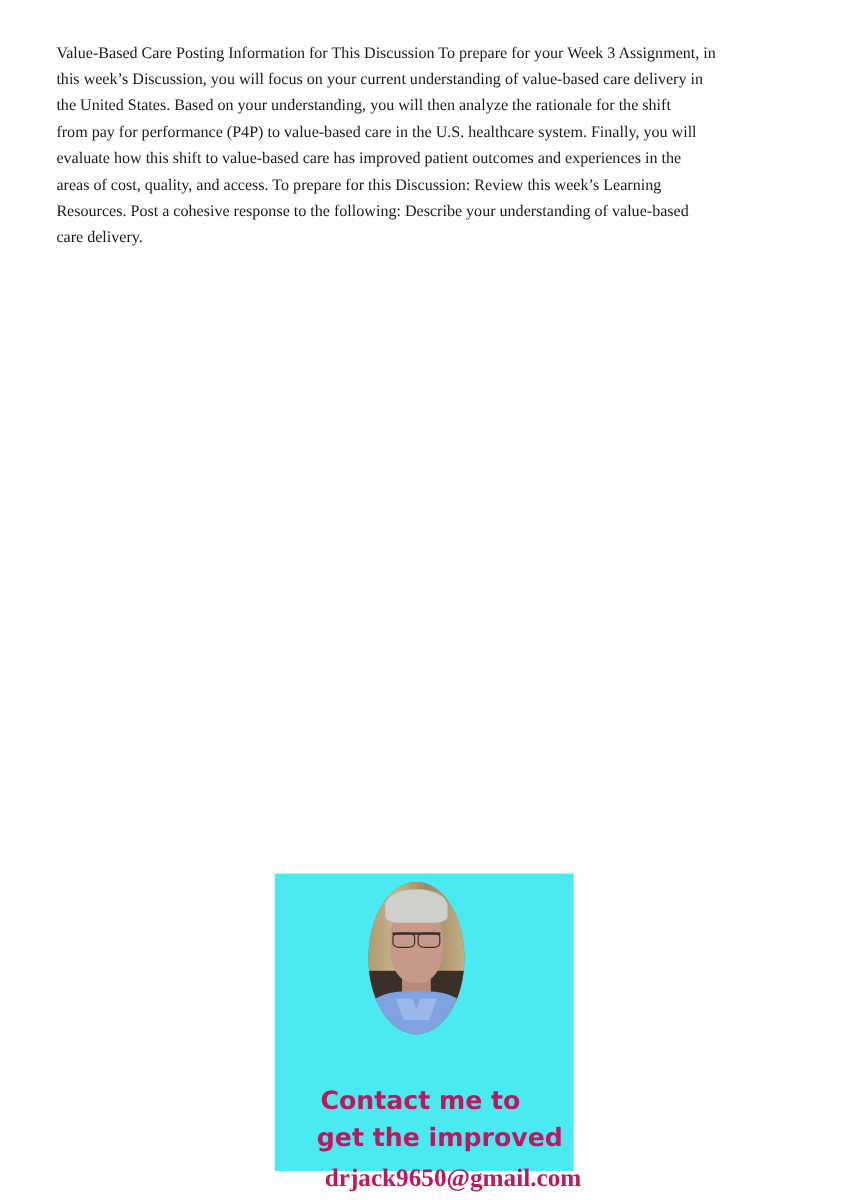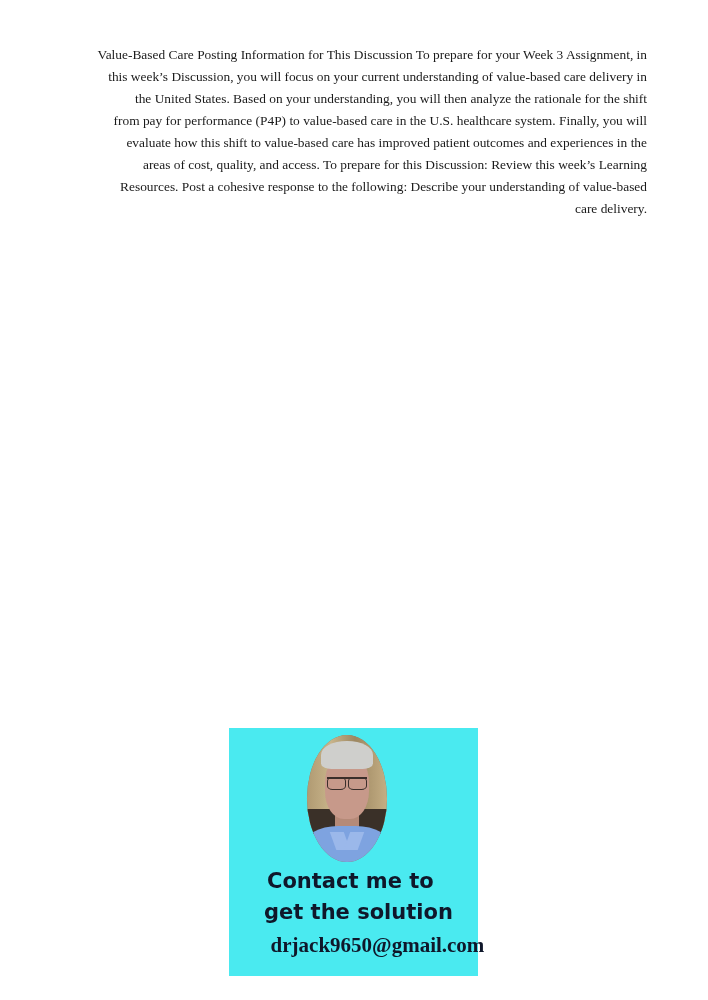--- a/index.html
+++ b/index.html
@@ -11,23 +11,22 @@
       width: 708px;
       height: 1000px;
       position: relative;
       overflow: hidden;
       font-family: "Liberation Serif", "DejaVu Serif", serif;
       color: #1a1a1a;
     }
     .doc {
       position: absolute;
       left: 47px;
-      top: 44px;
+      top: 33px;
       width: 600px;
-      text-align: right;
     }
     .para {
       margin: 0;
       font-size: 13.4px;
       line-height: 22px;
       white-space: pre-line;
     }
     .para + .para {
       margin-top: 14px;
     }
@@ -109,21 +108,22 @@
       border: 1.5px solid #3b2e2a;
       border-radius: 30%;
     }
     .portrait .glasses::before { left: 0; }
     .portrait .glasses::after { right: 0; }
     .promo-line {
       position: absolute;
       left: 0;
       width: 100%;
       text-align: center;
-      color: #0f172a;
+      color: #be185d;
+      margin-top: 36px;
     }
     .promo-line.l1 {
       top: 138px;
       left: 38px;
       text-align: left;
       font-family: "DejaVu Sans", "Liberation Sans", sans-serif;
       font-weight: bold;
       font-size: 21px;
       line-height: 30px;
     }
@@ -165,15 +165,15 @@
     <div class="bg-dark"></div>
     <div class="neck"></div>
     <div class="shirt"></div>
     <div class="collar-l"></div>
     <div class="collar-r"></div>
     <div class="face"></div>
     <div class="hair"></div>
     <div class="glasses"></div>
   </div>
   <div class="promo-line l1">Contact me to</div>
-  <div class="promo-line l2">get the solution</div>
+  <div class="promo-line l2">get the improved</div>
   <div class="promo-line email">drjack9650@gmail.com</div>
 </div>
 
 </body></html>

